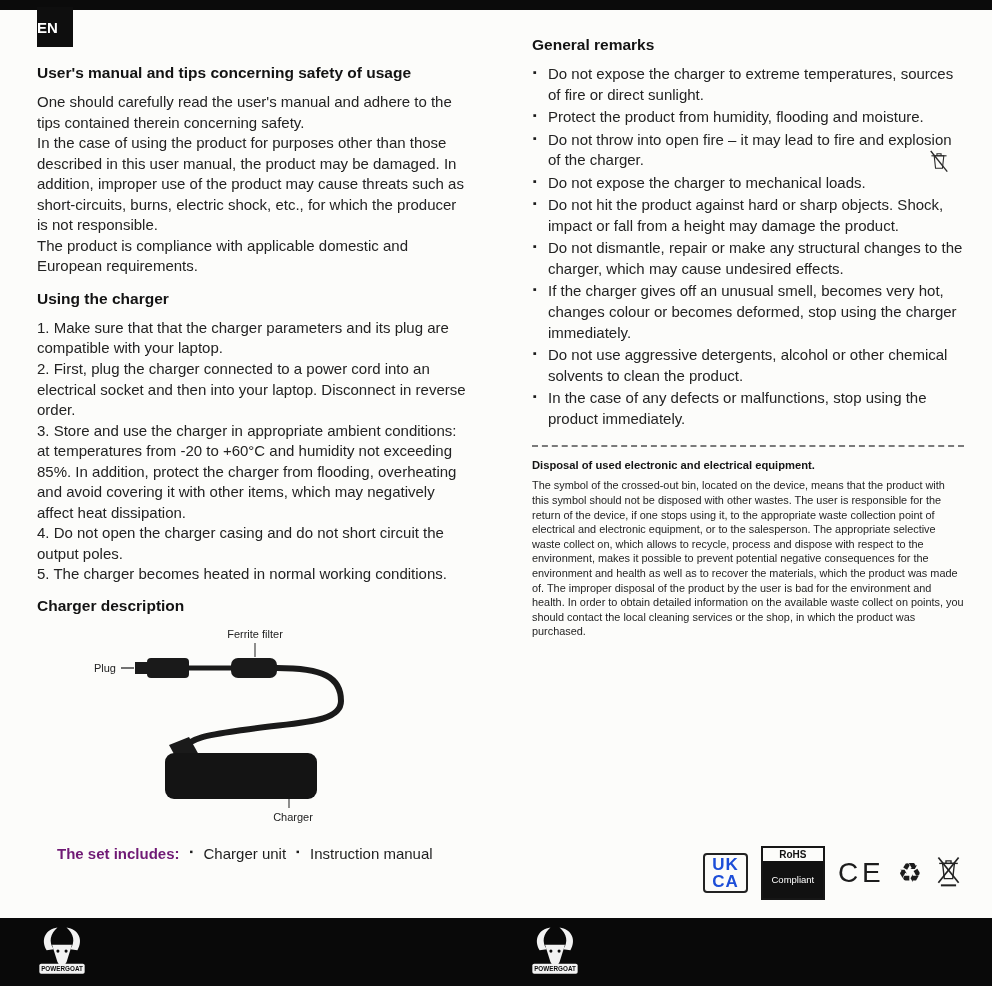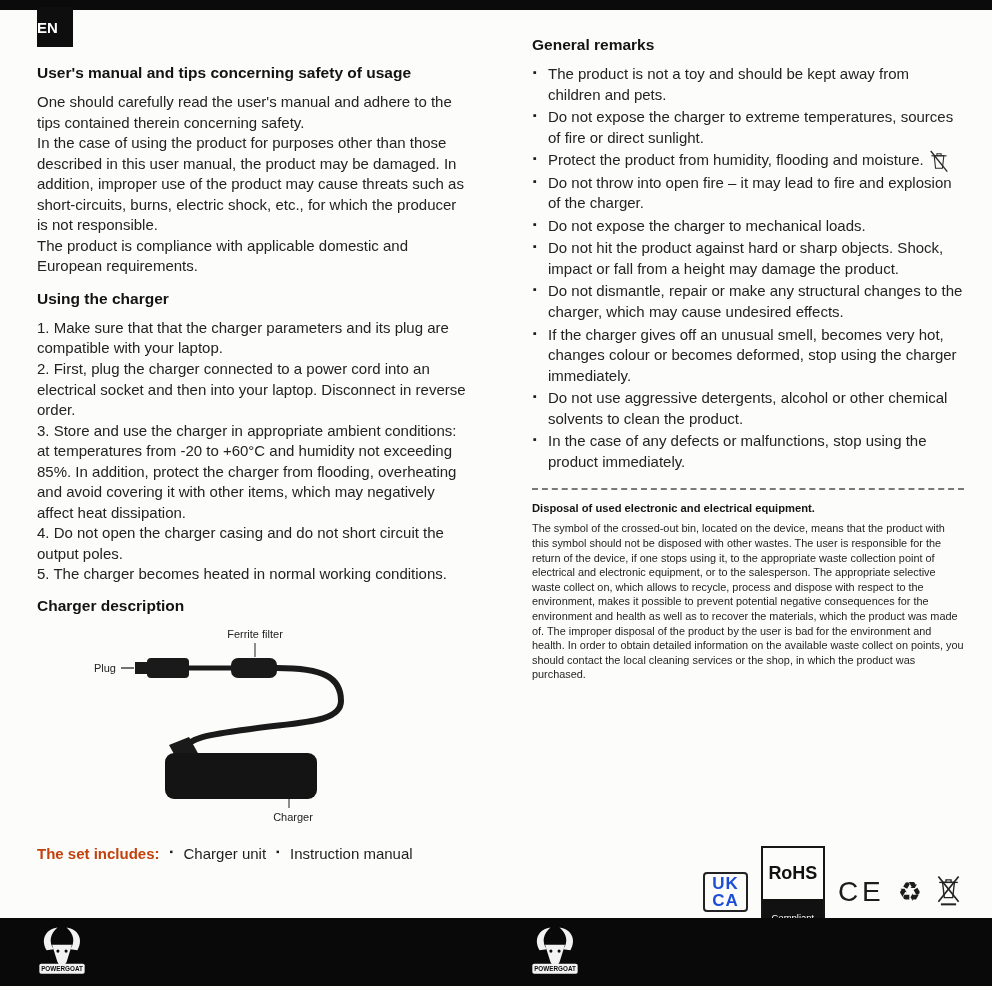--- a/index.html
+++ b/index.html
@@ -14,32 +14,32 @@
   .body { font-size:15px; line-height:1.37; color:#232323; }
   .pre { white-space:pre-line; }
   .mb { margin-bottom:13px; }
   ol.steps { list-style:none; margin:0 0 12px 0; }
   ol.steps li { font-size:15px; line-height:1.37; color:#232323; }
   ul.bullets { list-style:none; }
   ul.bullets li { position:relative; padding-left:16px; margin-bottom:2px; font-size:15px; line-height:1.37; color:#232323; }
   ul.bullets li::before { content:"▪"; position:absolute; left:1px; top:1px; font-size:11px; color:#1a1a1a; }
   .diagram { margin:8px 0 6px 0; }
   .set-row { display:flex; align-items:baseline; gap:10px; margin-top:16px; font-size:15px; }
-  .set-label { font-weight:bold; color:#c2410c; }
+  .set-label { font-weight:bold; color:#701a75;margin-left:20px; }
   .set-item { position:relative; padding-left:14px; }
   .set-item::before { content:"▪"; position:absolute; left:0; top:1px; font-size:10px; }
   .dashed-sep { border:none; border-top:2px dashed #7a7a7a; margin:16px 0 12px 0; }
   .disposal-head { font-size:11.2px; font-weight:bold; color:#141414; margin-bottom:7px; }
   .disposal-text { font-size:10.9px; line-height:1.34; color:#242424; }
   .weee-margin { position:absolute; left:396px; top:112px; }
   .marks { position:absolute; left:690px; top:846px; width:272px; display:flex; align-items:center; justify-content:flex-end; gap:13px; }
   .ukca { border:2px solid #222; border-radius:4px; padding:1px 7px; text-align:center; font-weight:bold;
           font-size:17px; line-height:1.02; letter-spacing:1px; color:#1d4ed8; }
   .rohs { border:2px solid #161616; width:64px; text-align:center; }
-  .rohs-top { font-weight:bold; font-size:18px; padding:15px 0; color:#111; }
+  .rohs-top { font-weight:bold; font-size:10px; padding:1px 0; color:#111; }
   .rohs-bottom { background:#111; color:#fff; font-size:9.5px; padding:13px 0; }
   .ce { font-size:28px; color:#1c1c1c; letter-spacing:4px; font-weight:normal; }
   .recycle { font-size:27px; color:#1c1c1c; line-height:1; }
   .footer { position:absolute; left:0; top:918px; width:100%; height:68px; background:#090909; }
   .goat { position:absolute; top:4px; width:58px; height:60px; }
   .goat-left { left:33px; }
   .goat-center { left:526px; }
   svg text { font-family:"Liberation Sans", sans-serif; }
 </style>
 </head>
@@ -101,21 +101,20 @@
     <span class="weee-margin">
       <svg width="22" height="28" viewBox="0 0 32 40">
         <path d="M9 11 h14 l-2 18 h-10 z" fill="none" stroke="#2a2a2a" stroke-width="1.6"></path>
         <line x1="5" y1="11" x2="27" y2="11" stroke="#2a2a2a" stroke-width="1.6"></line>
         <path d="M13 11 v-3 h6 v3" fill="none" stroke="#2a2a2a" stroke-width="1.6"></path>
         <line x1="4" y1="4" x2="28" y2="34" stroke="#2a2a2a" stroke-width="2"></line>
       </svg>
     </span>
 
     <ul class="bullets">
-      <li>The product is not a toy and should be kept away from children and pets.</li>
       <li>Do not expose the charger to extreme temperatures, sources of fire or direct sunlight.</li>
       <li>Protect the product from humidity, flooding and moisture.</li>
       <li>Do not throw into open fire – it may lead to fire and explosion of the charger.</li>
       <li>Do not expose the charger to mechanical loads.</li>
       <li>Do not hit the product against hard or sharp objects. Shock, impact or fall from a height may damage the product.</li>
       <li>Do not dismantle, repair or make any structural changes to the charger, which may cause undesired effects.</li>
       <li>If the charger gives off an unusual smell, becomes very hot, changes colour or becomes deformed, stop using the charger immediately.</li>
       <li>Do not use aggressive detergents, alcohol or other chemical solvents to clean the product.</li>
       <li>In the case of any defects or malfunctions, stop using the product immediately.</li>
     </ul>

